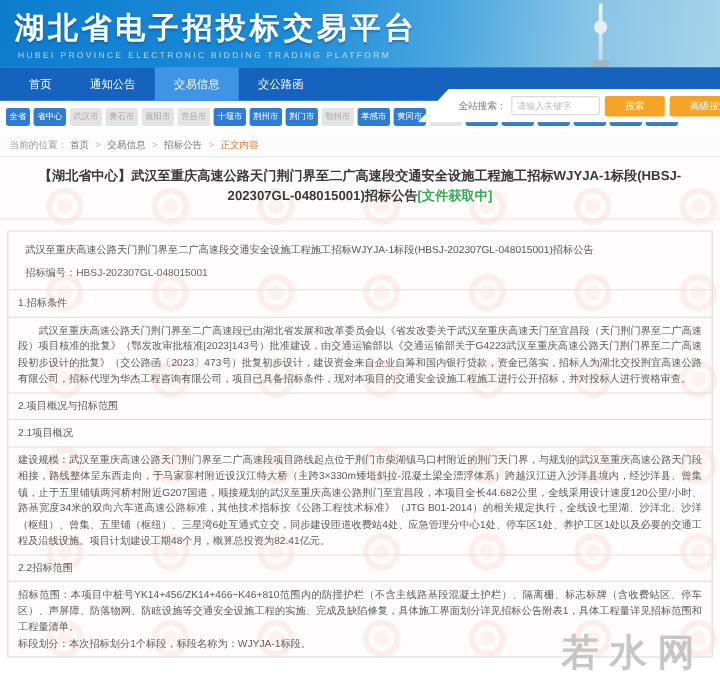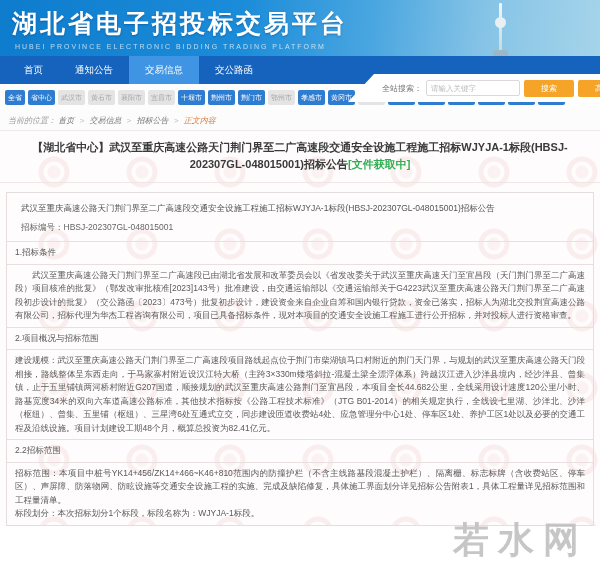--- a/index.html
+++ b/index.html
@@ -24,34 +24,34 @@
   
   .navbar { height:28px; background:#1563bd; position:relative; display:flex; align-items:stretch; }
   .nav-items { display:flex; padding-left:8px; }
   .nav-item { color:#fff; font-size:9.5px; padding:0 16px; display:flex; align-items:center;
     cursor:pointer; white-space:nowrap; }
   .nav-item.active { background:#3f94e4; }
   .nav-search { position:absolute; right:0; top:0; height:28px; width:252px; background:#fff;
     clip-path:polygon(26px 0,100% 0,100% 100%,0 100%);
     display:flex; align-items:center; gap:4px; padding-left:34px;margin-top:18px; }
   .search-label { font-size:8px; color:#777; white-space:nowrap; }
-  .search-input { width:94px; height:16px; border:1px solid #d9d9d9; border-radius:2px;
+  .search-input { width:74px; height:16px; border:1px solid #d9d9d9; border-radius:2px;
     font-size:7.5px; padding:0 4px; color:#333; }
   .search-input::placeholder { color:#bbb; }
   .btn-orange { background:#f5a427; color:#fff; border:none; border-radius:2px;
     font-size:8px; padding:3px 17px; cursor:pointer; white-space:nowrap; }
 
   
   .region-row { display:flex; gap:3px; padding:6px 5px 5px; background:#fdfdfd; }
   .region-btn { font-size:7px; line-height:1; color:#fff; background:#2e7dd1; border:none;
     border-radius:2px; padding:4px 3px; cursor:pointer; white-space:nowrap; }
   .region-btn.disabled { background:#e4e4e4; color:#a6a6a6; cursor:default; }
 
   
-  .breadcrumb { font-size:8px; color:#999; padding:5px 8px 4px; background:#fdfcfc;font-style:italic; }
+  .breadcrumb { font-size:8px; color:#999; padding:5px 8px 4px; background:#fdfcfc; }
   .crumb { color:#777; cursor:pointer; }
   .crumb-sep { color:#bbb; margin:0 3px; }
   .crumb.current { color:#e0762e; cursor:default; }
 
   
   .page-lower { position:relative;
     background-color:#fefcfc;
     background-image:
       radial-gradient(circle, rgba(220,110,110,0) 10px, rgba(220,110,110,.10) 11px 15px, rgba(220,110,110,0) 16px),
       radial-gradient(circle, rgba(220,110,110,.07) 0 6px, rgba(220,110,110,0) 7px);
@@ -67,21 +67,21 @@
   .content-box { margin:9px 6px 0; border:1px solid #e5dcdc; background:transparent; }
   .doc-head { text-align:left; font-size:8.5px; color:#555; padding:9px 14px 7px;
     border-bottom:1px solid #eadfdf; line-height:13px; }
   .doc-number { margin-top:6px; color:#666; }
   .row { border-bottom:1px solid #eadfdf; padding:4px 8px; font-size:8.5px; color:#5a5a5a;
     line-height:13.5px; text-align:justify; }
   .row:last-child { border-bottom:none; }
   .row .indent { text-indent:2em; }
 
   
-  .site-watermark { position:absolute; right:12px; bottom:2px; font-size:36px; font-weight:bold;
+  .site-watermark { position:absolute; right:12px; bottom:2px; font-size:31px; font-weight:bold;
     color:#bdbdbd; letter-spacing:9px; opacity:.85; pointer-events:none; }
 </style>
 </head>
 <body>
 
 <div class="page">
 
   <div class="banner">
     <div class="banner-title">湖北省电子招投标交易平台</div>
     <div class="banner-sub">Hubei Province Electronic Bidding Trading Platform</div>
@@ -148,20 +148,21 @@
         <div class="doc-number">招标编号：HBSJ-202307GL-048015001</div>
       </div>
 
       <div class="row">1.招标条件</div>
 
       <div class="row">
         <div class="indent">武汉至重庆高速公路天门荆门界至二广高速段已由湖北省发展和改革委员会以《省发改委关于武汉至重庆高速天门至宜昌段（天门荆门界至二广高速段）项目核准的批复》（鄂发改审批核准[2023]143号）批准建设，由交通运输部以《交通运输部关于G4223武汉至重庆高速公路天门荆门界至二广高速段初步设计的批复》（交公路函〔2023〕473号）批复初步设计，建设资金来自企业自筹和国内银行贷款，资金已落实，招标人为湖北交投荆宜高速公路有限公司，招标代理为华杰工程咨询有限公司，项目已具备招标条件，现对本项目的交通安全设施工程施工进行公开招标，并对投标人进行资格审查。</div>
       </div>
 
       <div class="row">2.项目概况与招标范围</div>
+      <div class="row">2.1项目概况</div>
 
       <div class="row">
         <div>建设规模：武汉至重庆高速公路天门荆门界至二广高速段项目路线起点位于荆门市柴湖镇马口村附近的荆门天门界，与规划的武汉至重庆高速公路天门段相接，路线整体呈东西走向，于马家寨村附近设汉江特大桥（主跨3×330m矮塔斜拉-混凝土梁全漂浮体系）跨越汉江进入沙洋县境内，经沙洋县、曾集镇，止于五里铺镇两河桥村附近G207国道，顺接规划的武汉至重庆高速公路荆门至宜昌段，本项目全长44.682公里，全线采用设计速度120公里/小时、路基宽度34米的双向六车道高速公路标准，其他技术指标按《公路工程技术标准》（JTG B01-2014）的相关规定执行，全线设七里湖、沙洋北、沙洋（枢纽）、曾集、五里铺（枢纽）、三星湾6处互通式立交，同步建设匝道收费站4处、应急管理分中心1处、停车区1处、养护工区1处以及必要的交通工程及沿线设施。项目计划建设工期48个月，概算总投资为82.41亿元。</div>
       </div>
 
       <div class="row">2.2招标范围</div>
 
       <div class="row">
         <div>招标范围：本项目中桩号YK14+456/ZK14+466~K46+810范围内的防撞护栏（不含主线路基段混凝土护栏）、隔离栅、标志标牌（含收费站区、停车区）、声屏障、防落物网、防眩设施等交通安全设施工程的实施、完成及缺陷修复，具体施工界面划分详见招标公告附表1，具体工程量详见招标范围和工程量清单。</div>
         <div>标段划分：本次招标划分1个标段，标段名称为：WJYJA-1标段。</div>

